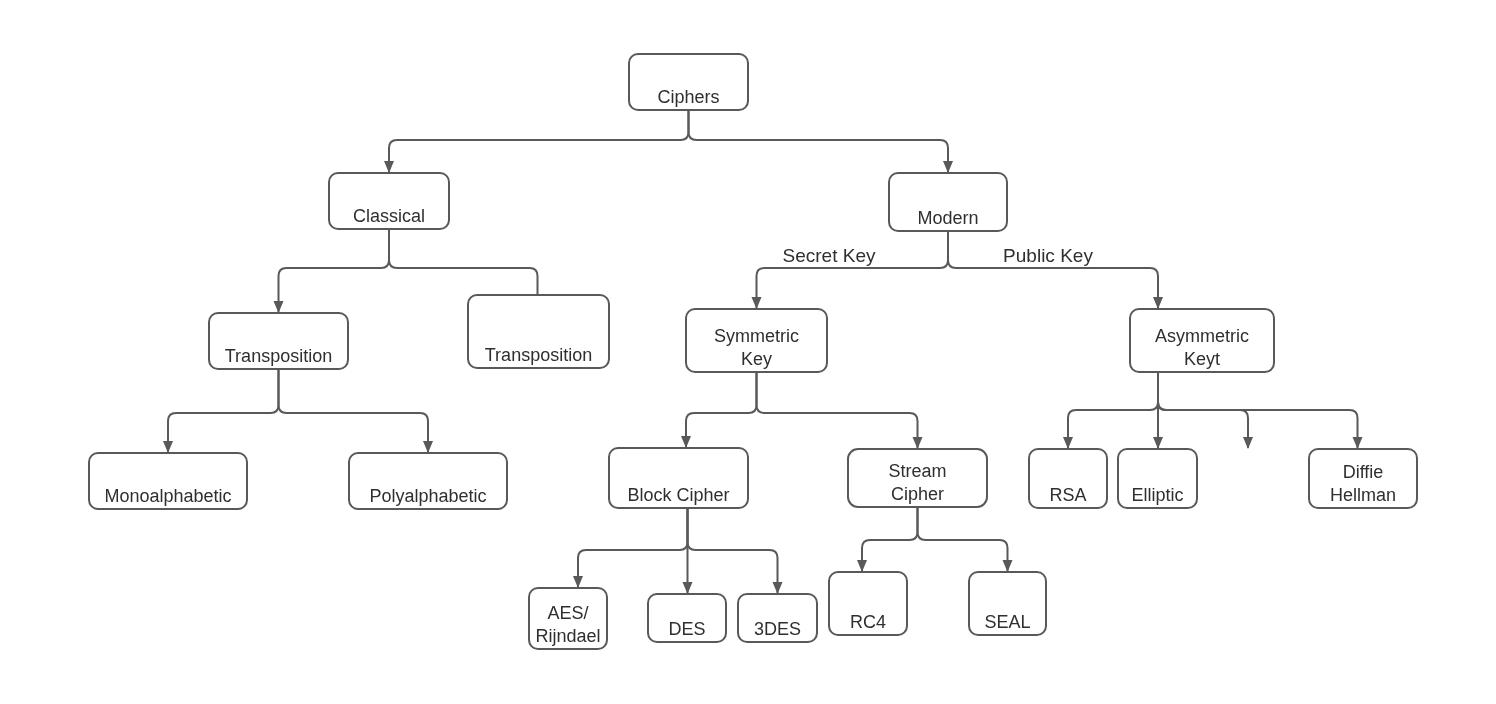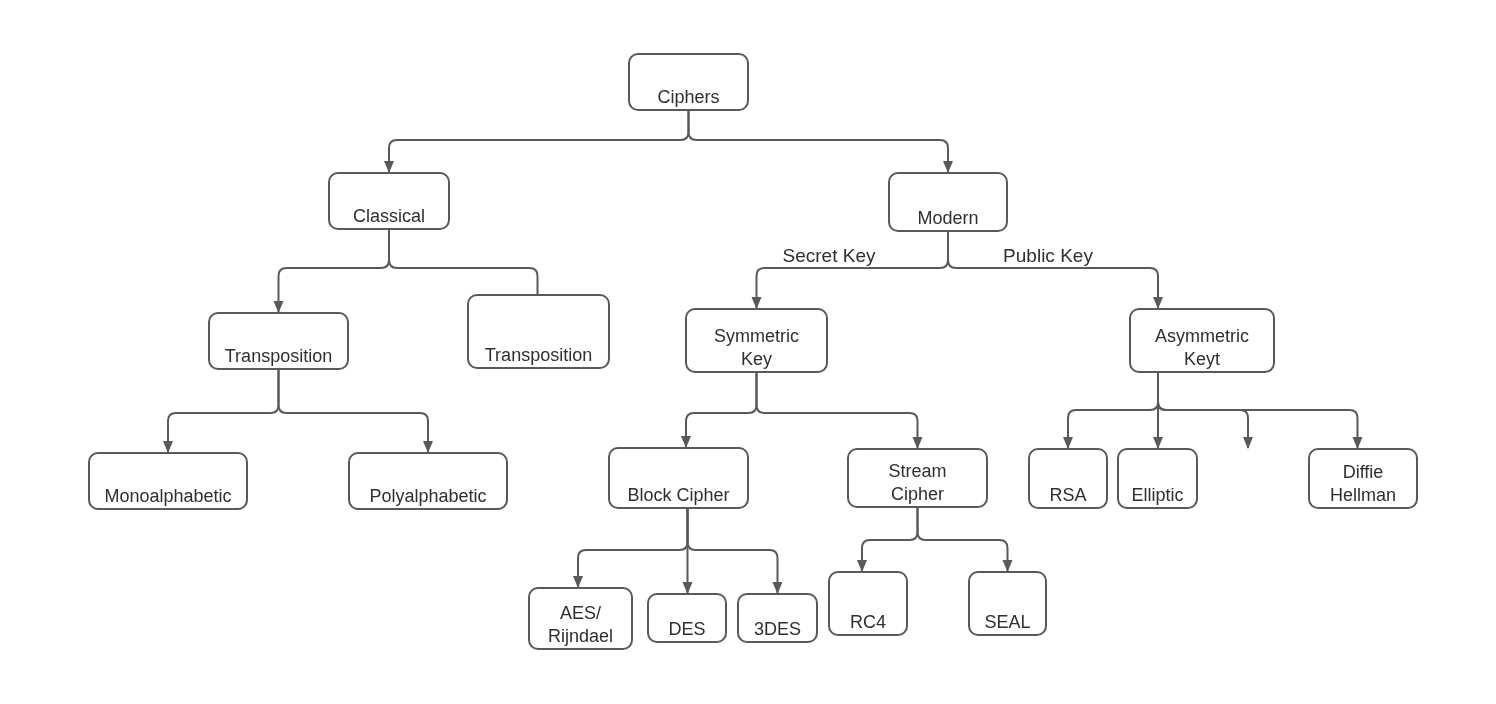--- a/index.html
+++ b/index.html
@@ -102,25 +102,25 @@
       <span class="node-label">Symmetric
 Key</span>
     </div>
     <div class="node" style="left: 1085px; top: 308px; width: 146px; height: 65px; margin-left: 44px;">
       <span class="node-label">Asymmetric
 Keyt</span>
     </div>
     <div class="node" style="left: 608px; top: 447px; width: 141px; height: 62px;">
       <span class="node-label">Block Cipher</span>
     </div>
-    <div class="node" style="left: 847px; top: 448px; width: 141px; height: 60px;">
+    <div class="node" style="left: 847px; top: 448px; width: 141px; height: 60px; border-radius: 11px;">
       <span class="node-label">Stream
 Cipher</span>
     </div>
-    <div class="node" style="left: 528px; top: 587px; width: 105px; height: 63px;">
+    <div class="node" style="left: 528px; top: 587px; width: 80px; height: 63px;">
       <span class="node-label">AES/
 Rijndael</span>
     </div>
     <div class="node" style="left: 647px; top: 593px; width: 80px; height: 50px;">
       <span class="node-label">DES</span>
     </div>
     <div class="node" style="left: 737px; top: 593px; width: 81px; height: 50px;">
       <span class="node-label">3DES</span>
     </div>
     <div class="node" style="left: 828px; top: 571px; width: 80px; height: 65px;">

